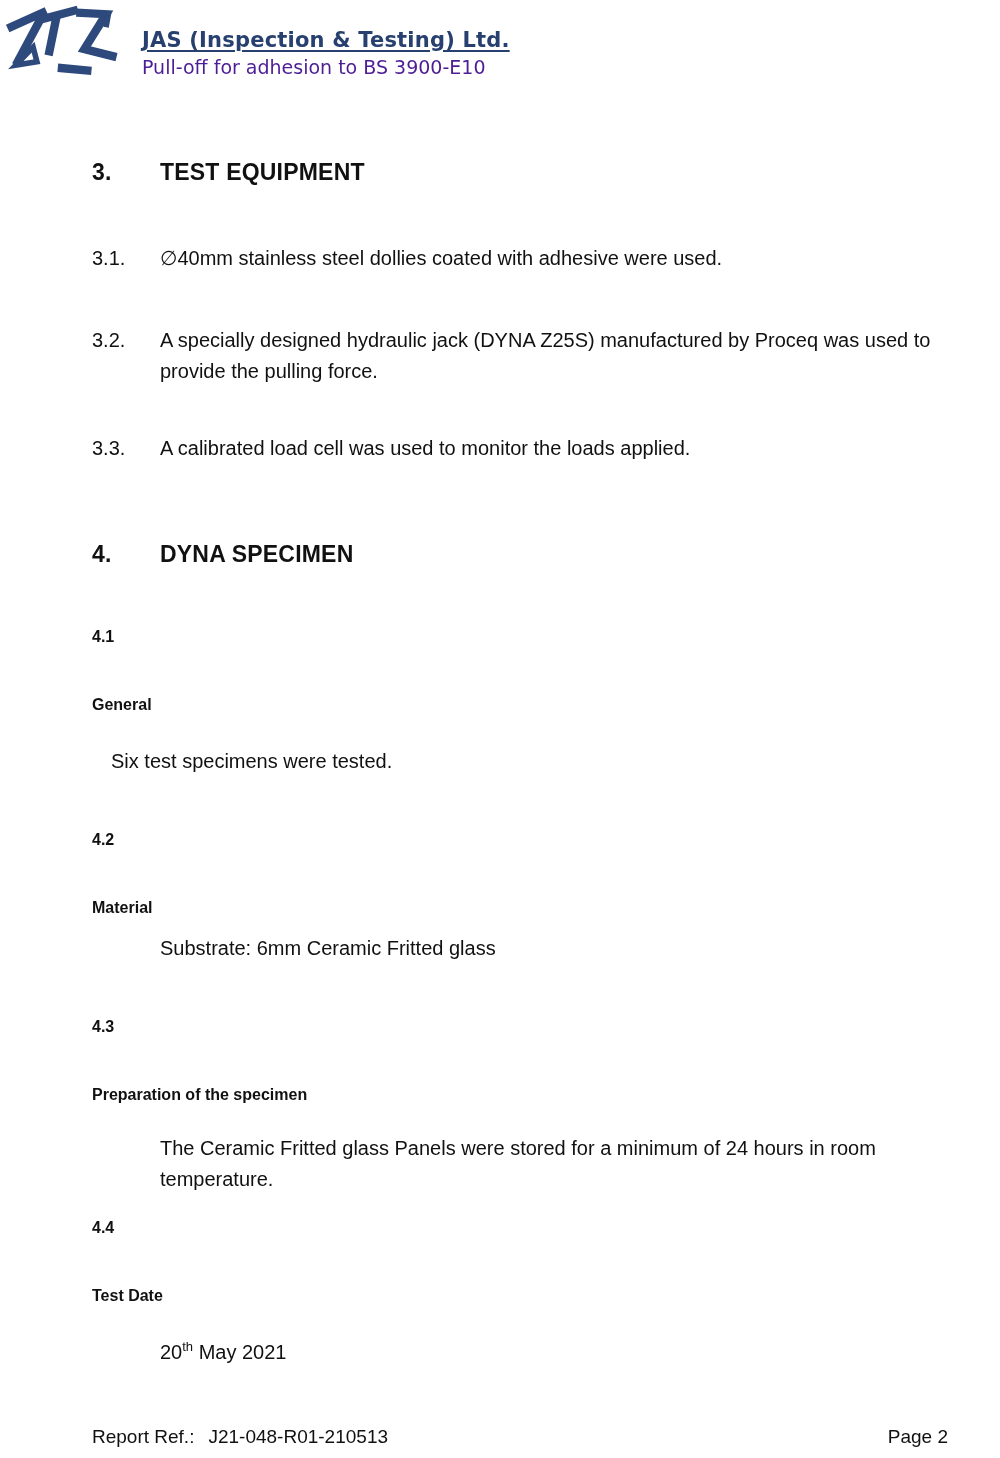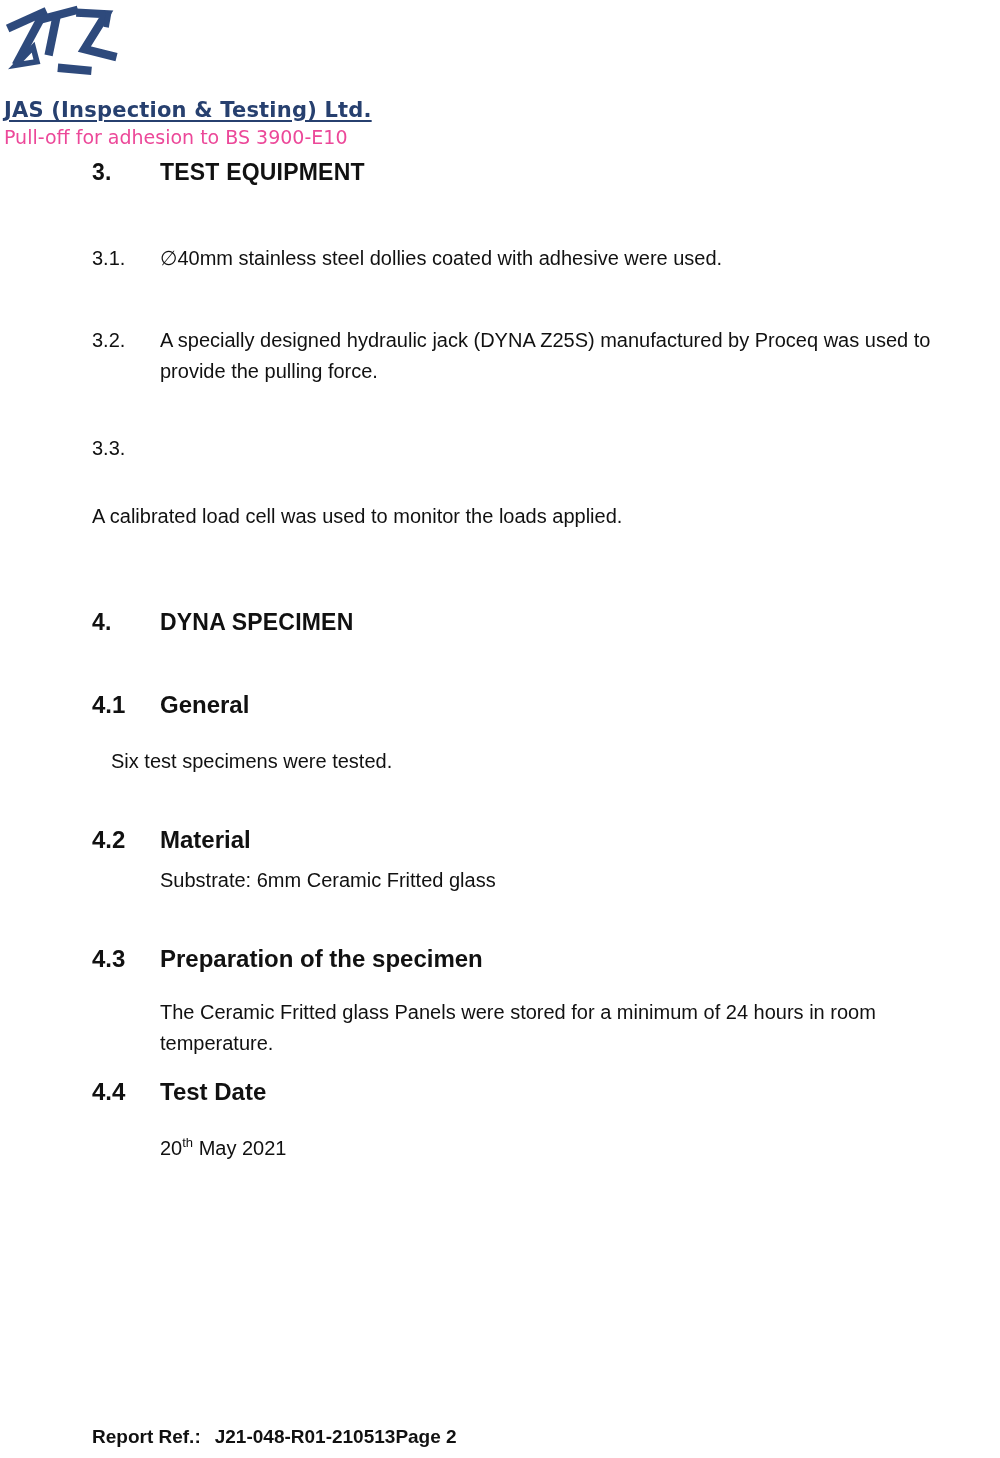--- a/index.html
+++ b/index.html
@@ -13,25 +13,24 @@
     height: 1458px;
     background: #ffffff;
     color: #111111;
     font-family: "Liberation Sans", sans-serif;
     overflow: hidden;
   }
 
   
   .header {
     display: flex;
-    align-items: flex-start;
+    align-items: flex-end;
     padding: 4px 16px 0 0;
     height: 80px;
     box-sizing: border-box;
-    flex-direction: column;
   }
   .logo-wrap {
     width: 138px;
     height: 76px;
     flex: 0 0 auto;
   }
   .header-text {
     padding-top: 18px;
     padding-left: 4px;
     font-family: "DejaVu Sans", sans-serif;
@@ -40,21 +39,21 @@
     color: #27406F;
     font-size: 21px;
     font-weight: bold;
     text-decoration: underline;
     text-decoration-thickness: 2px;
     text-underline-offset: 3px;
     letter-spacing: 0.2px;
     line-height: 1.2;
   }
   .company-subtitle {
-    color: #ec4899;
+    color: #4c1d95;
     font-size: 19px;
     line-height: 1.3;
     margin-top: 2px;
   }
 
   
   .content {
     padding-left: 92px;
     padding-right: 40px;
   }
@@ -78,26 +77,27 @@
   }
   .section-heading.first { margin-top: 78px; }
   .section-heading.second { margin-top: 76px; }
 
   .item {
     font-size: 20px;
     line-height: 31px;
   }
   .item-1 { margin-top: 57px; }
   .item-2 { margin-top: 51px; }
-  .item-3 { margin-top: 46px; flex-direction: column; }
+  .item-3 { margin-top: 46px; }
 
   .subsection-heading {
-    font-size: 24px;
+    font-size: 16px;
     font-weight: bold;
     line-height: 28px;
+    flex-direction: column;
   }
   .sub-41 { margin-top: 55px; }
   .sub-42 { margin-top: 49px; }
   .sub-43 { margin-top: 49px; }
   .sub-44 { margin-top: 19px; }
 
   .body-par {
     font-size: 20px;
     line-height: 31px;
     margin-left: 68px;
@@ -114,22 +114,22 @@
     line-height: 0;
   }
 
   
   .footer {
     position: absolute;
     left: 92px;
     right: 52px;
     top: 1426px;
     display: flex;
+    justify-content: space-between;
     font-size: 19px;
-    font-weight: bold;
   }
   .report-ref-value { margin-left: 14px; }
 </style>
 </head>
 <body>
 
 <div class="page">
 
   <div class="header">
     <div class="logo-wrap">

